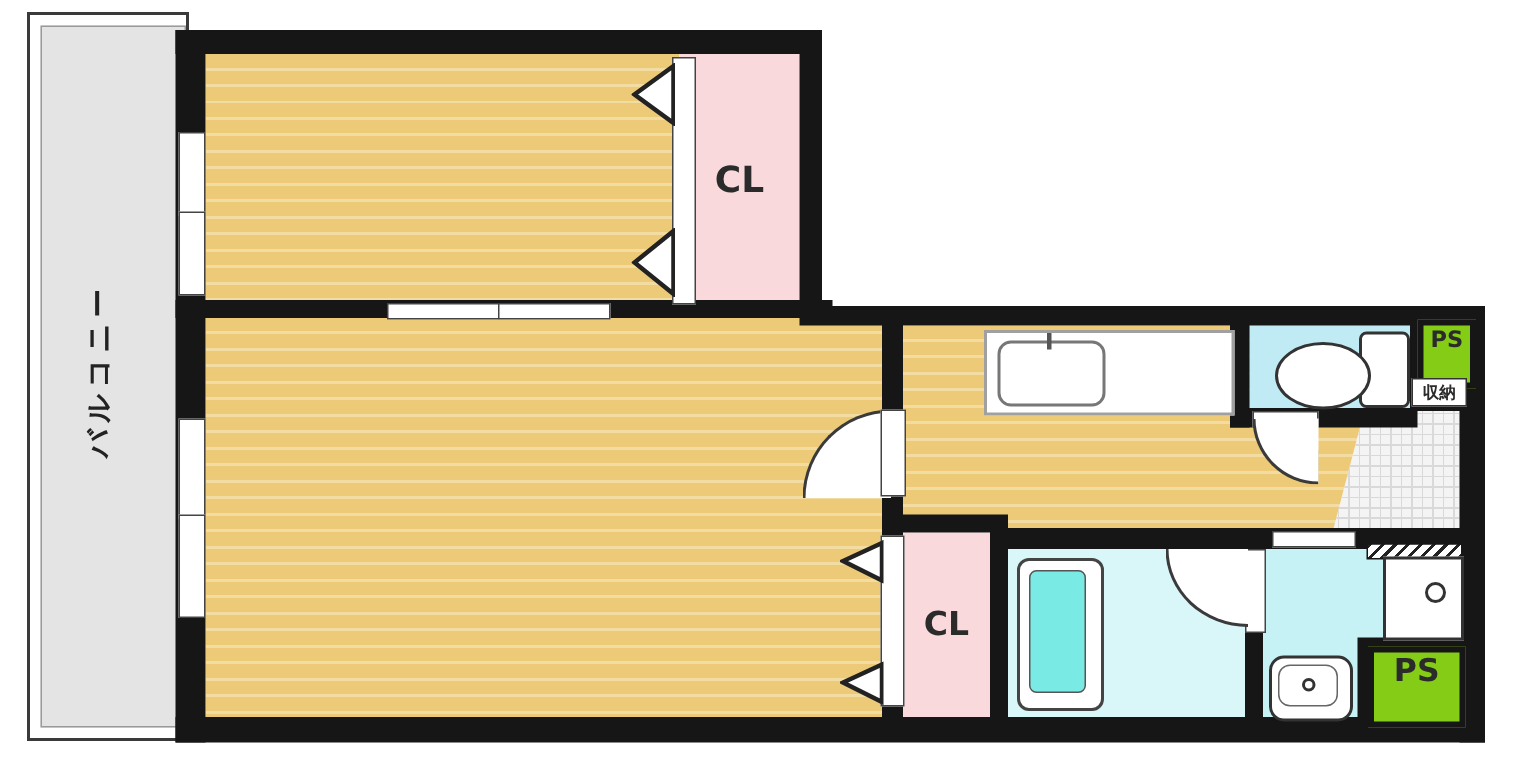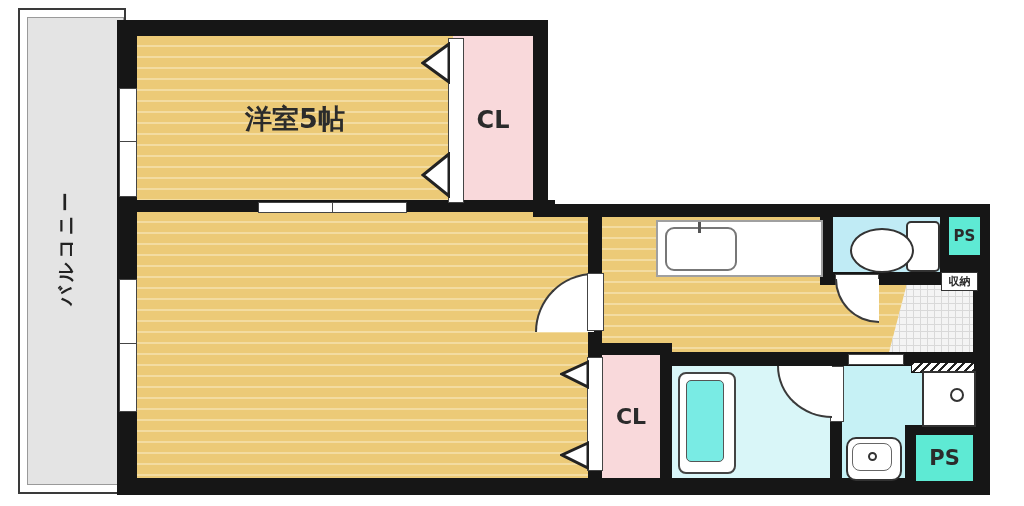--- a/index.html
+++ b/index.html
@@ -19,24 +19,24 @@
   .win{position:absolute;background:#fff;border:1px solid #444;}
   .doorpanel{position:absolute;background:#fff;border:1px solid #444;}
   .arc-tl{position:absolute;background:#fff;border-top:2px solid #3a3a3a;border-left:2px solid #3a3a3a;
           border-top-left-radius:100% 100%;}
   .arc-bl{position:absolute;background:#fff;border-bottom:2px solid #3a3a3a;border-left:2px solid #3a3a3a;
           border-bottom-left-radius:100% 100%;}
   .label{position:absolute;display:flex;align-items:center;justify-content:center;
          font-weight:bold;color:#2b2b2b;white-space:nowrap;}
   .vlabel{position:absolute;transform:translate(-50%,-50%) rotate(-90deg);
           font-weight:bold;font-size:19px;letter-spacing:4px;white-space:nowrap;color:#222;}
-  .psbox{position:absolute;background:#5eead4;border:4px solid #161616;display:flex;
-         align-items:center;justify-content:center;font-weight:bold;}
+  .psbox{position:absolute;background:#84cc16;border:4px solid #161616;display:flex;
+         justify-content:center;font-weight:bold;}
   .chip{position:absolute;background:#fff;border:1px solid #333;display:flex;
-        align-items:center;justify-content:center;margin-top:20px;}
+        align-items:center;justify-content:center;}
   .stripebar{position:absolute;border:1px solid #161616;
         background:repeating-linear-gradient(135deg,#222 0 2px,#fff 2px 6px);}
   .balcony{position:absolute;left:18px;top:8px;width:104px;height:482px;
         background:#fff;border:2px solid #3a3a3a;}
   .balcony-inner{position:absolute;left:7px;top:7px;right:0;bottom:7px;
         background:var(--balcony-gray,#e4e4e4);border:1px solid #9a9a9a;}
   .fix{position:absolute;background:#fff;}
 </style>
 </head>
 <body>
@@ -133,17 +133,16 @@
   <div class="psbox" style="left:945px;top:213px;width:31px;height:38px;font-size:15px;">
       <span>PS</span>
     </div>
   <div class="chip" style="left:941px;top:252px;width:35px;height:17px;font-size:11px;font-weight:bold;">
       <span>収納</span>
     </div>
   <div class="psbox" style="left:912px;top:431px;width:57px;height:46px;font-size:21px;">
       <span>PS</span>
     </div>
 
-  <div class="label" style="left:137px;top:36px;width:316px;height:166px;font-size:27px;">洋室5帖</div>
   <div class="label" style="left:453px;top:36px;width:80px;height:168px;font-size:24px;">CL</div>
   <div class="label" style="left:602px;top:355px;width:58px;height:123px;font-size:22px;">CL</div>
 
 </div>
 
 </body></html>

